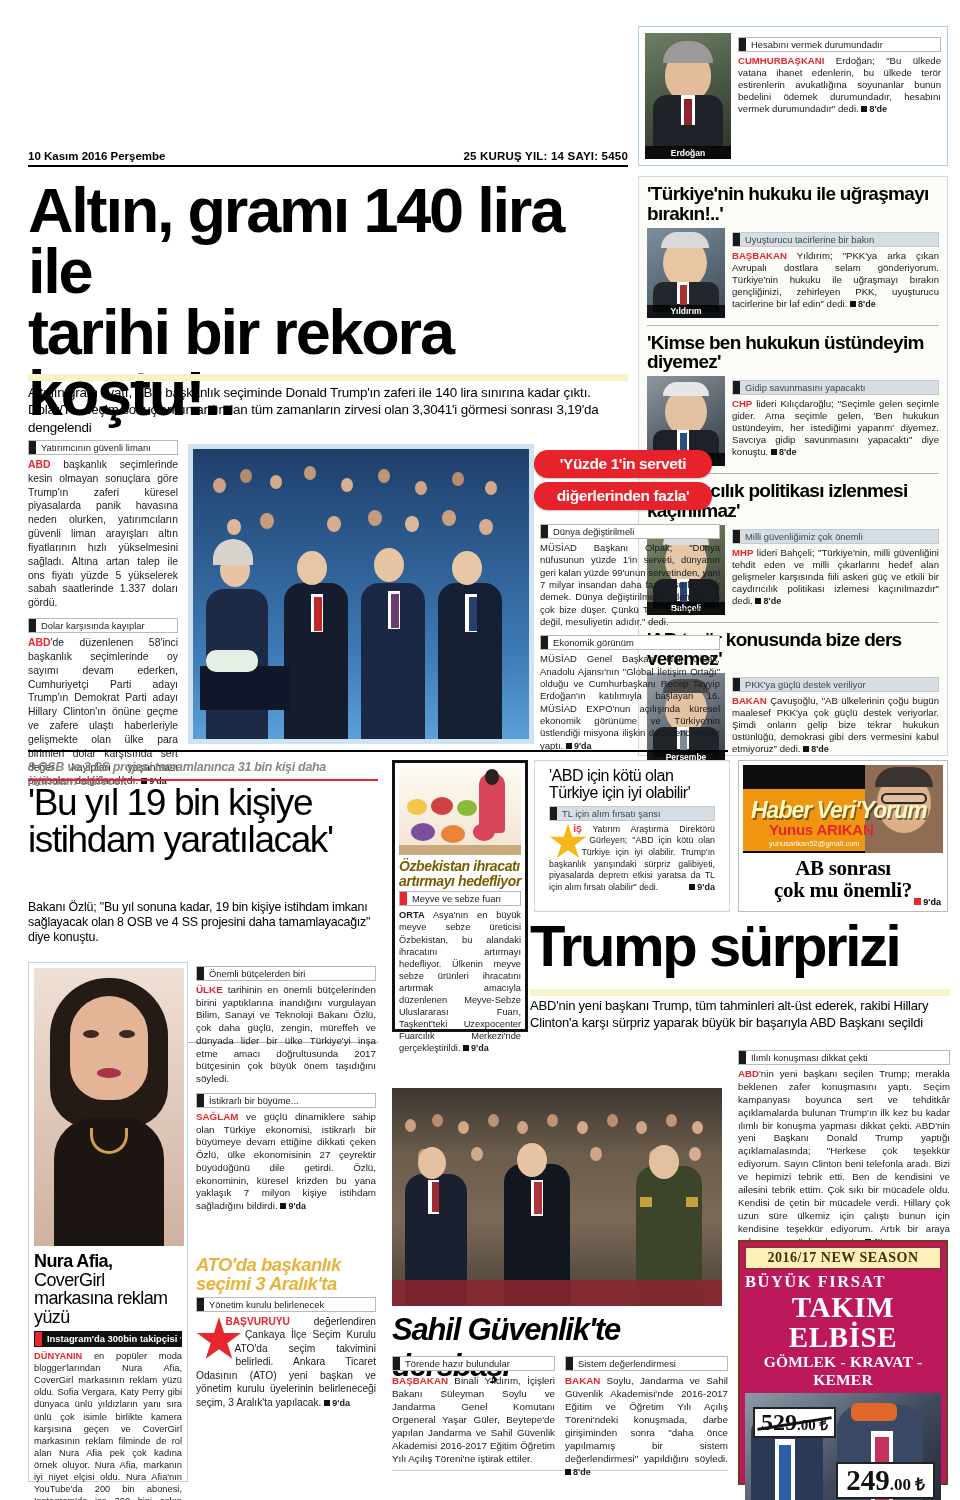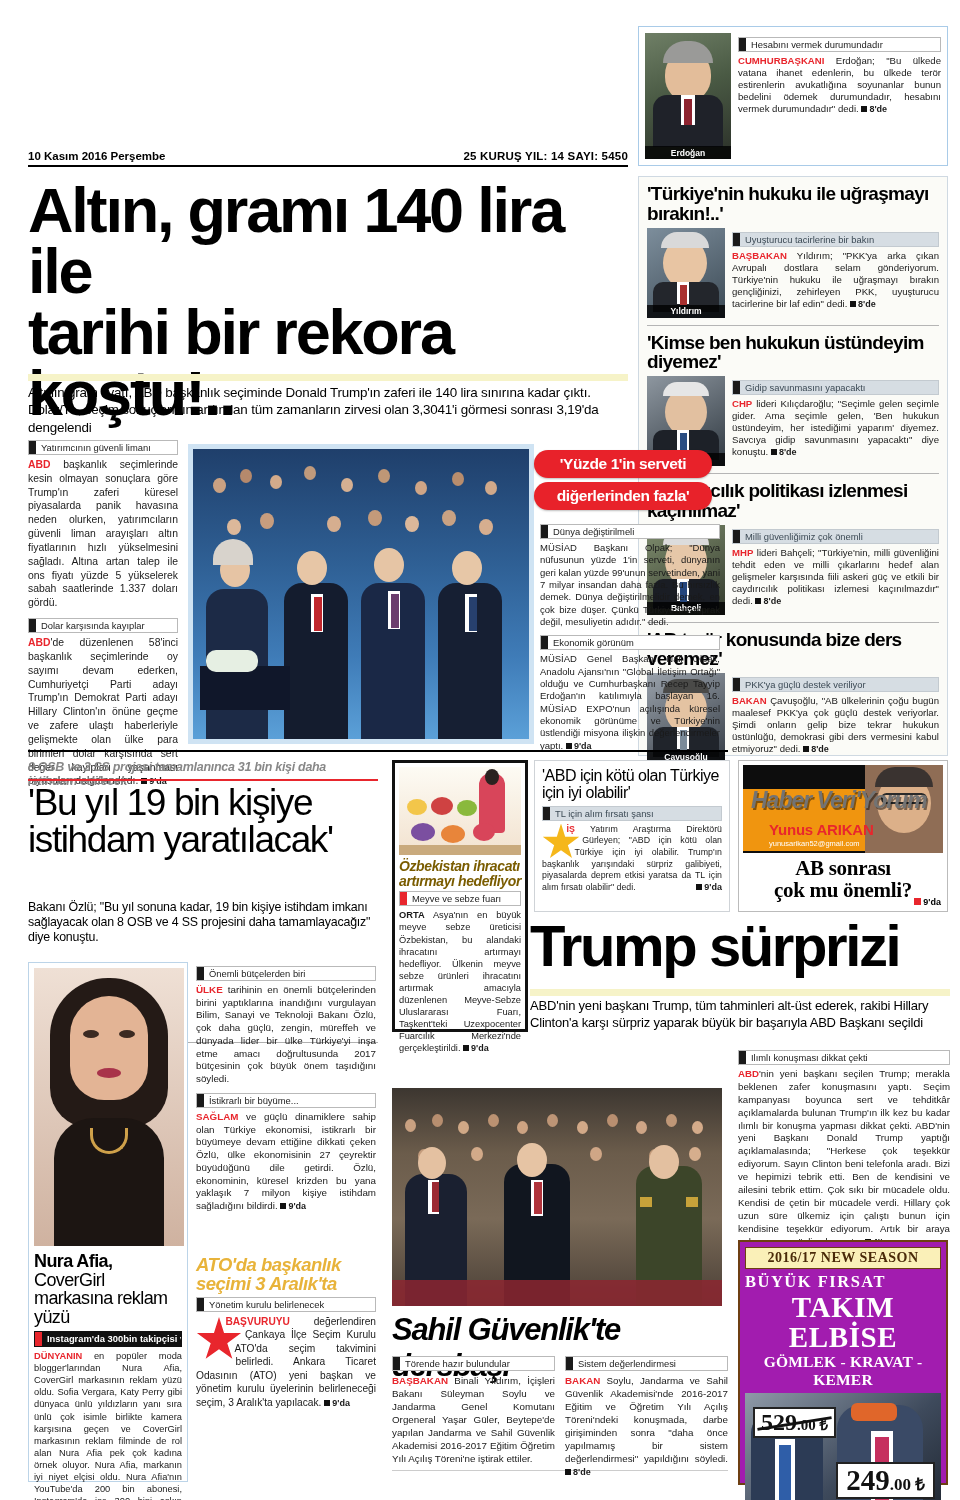--- a/index.html
+++ b/index.html
@@ -154,34 +154,34 @@
     position: absolute; left: 392px; top: 760px; width: 136px; height: 272px;
     border: 3px solid #111; background: #fff; padding: 4px;
   }
   .ozbek-photo { width: 100%; height: 88px; background: #f3e7d8; position: relative; overflow: hidden; }
   .ozbek-head { font-style: italic; font-weight: bold; font-size: 14px; line-height: 1.05; color: #7a5c00; margin-top: 4px; letter-spacing: -.4px; }
   .kicker.redbar .bar { background: #e8262d; }
 
   
   .abd-box {
     position: absolute; left: 534px; top: 760px; width: 196px; height: 152px;
-    border: 1px solid #cfd3d7; background: #fff; padding: 6px 7px;
+    border: 1px solid #cfd3d7; background: #fff; padding: 6px 14px;
   }
   .abd-head { font-weight: normal; font-size: 16px; line-height: 1.08; letter-spacing: -.5px; }
 
   
   .hvy {
     position: absolute; left: 738px; top: 760px; width: 210px; height: 152px;
     border: 1px solid #bbb; background: #fff; padding: 4px;
   }
   .hvy-banner { position: relative; height: 88px; background: #0d0d0d; overflow: hidden; }
   .hvy-orange { position: absolute; left: 0; top: 24px; width: 145px; height: 62px; background: #f0950f; }
   .hvy-title {
-    position: absolute; left: 8px; top: 22px; font-style: italic; font-weight: bold;
-    font-size: 23px; color: #737373; letter-spacing: -1px;
+    position: absolute; left: 8px; top: 32px; font-style: italic; font-weight: bold;
+    font-size: 23px; color: #fef9c3; letter-spacing: -1px;
     text-shadow: 1.5px 1.5px 0 rgba(0,0,0,.45);
   }
   .hvy-name { position: absolute; left: 26px; top: 56px; font-weight: bold; font-size: 15px; color: #e8262d; letter-spacing: -.2px; }
   .hvy-mail { position: absolute; left: 26px; top: 74px; font-size: 7.5px; color: #fff; }
   .hvy-face { position: absolute; right: 0; top: 0; width: 78px; height: 88px; background:#8f6d55; }
   .hvy-sub { text-align: center; font-family: "Liberation Serif", serif; font-weight: bold; font-size: 21px; line-height: 1.05; margin-top: 4px; letter-spacing: -.3px; }
   .hvy-pg { position: absolute; right: 6px; bottom: 4px; font-weight: bold; font-size: 9px; }
   .sq-red { display:inline-block; width:7px; height:7px; background:#e8262d; margin-right:2px; }
 
   
@@ -234,21 +234,21 @@
   }
   .sahil-cols {
     position: absolute; left: 392px; top: 1352px; width: 336px;
     display: flex; gap: 10px;
   }
   .sahil-cols > div { flex: 1; }
 
   
   .ad {
     position: absolute; left: 738px; top: 1240px; width: 210px; height: 245px;
-    background: #a21caf; border: 2px solid #6d3f13; padding: 5px;
+    background: #be185d; border: 2px solid #6d3f13; padding: 5px;
   }
   .ad-season {
     background: #faf0b8; border: 1px solid #6d3f13; color: #4a2a09;
     font-family: "Liberation Serif", serif; font-weight: bold; font-size: 14px;
     text-align: center; padding: 2px 0; letter-spacing: .5px;
   }
   .ad-l1 { color: #fff; font-family: "Liberation Serif", serif; font-weight: bold; font-size: 16.5px; text-align: left; letter-spacing: 1.5px; margin-top: 3px; }
   .ad-l2 { color: #fff; font-family: "Liberation Serif", serif; font-weight: bold; font-size: 29px; text-align: center; letter-spacing: .6px; line-height: 1.05; }
   .ad-l3 { color: #fff; font-family: "Liberation Serif", serif; font-weight: bold; font-size: 15.5px; text-align: center; letter-spacing: .2px; }
   .ad-photo { margin-top: 4px; height: 112px; background: #43566e; position: relative; overflow: hidden; }
@@ -382,21 +382,21 @@
 
     <div class="rail-item">
       <div class="rail-head">'AB terör konusunda bize ders veremez'</div>
       <div class="rail-body">
         <div class="photo" style="width:78px;height:90px;background:linear-gradient(150deg,#9aa2ab,#353c45);">
           <div style="position:absolute;left:18px;top:12px;width:42px;height:48px;border-radius:50%;background:#e4c3a2;"></div>
           <div style="position:absolute;left:16px;top:6px;width:46px;height:14px;border-radius:23px 23px 0 0;background:#4a4a48;"></div>
           <div style="position:absolute;left:6px;top:54px;width:66px;height:30px;background:#20242b;border-radius:10px 10px 0 0;"></div>
           <div style="position:absolute;left:30px;top:54px;width:12px;height:22px;background:#fff;"></div>
           <div style="position:absolute;left:33px;top:57px;width:7px;height:20px;background:#7a8a99;"></div>
-          <div class="cap">Çavuşoğlu</div>
+          <div class="cap">Perşembe</div>
         </div>
         <div class="rail-text">
           <div class="kicker grey">
             <span class="bar"></span>
             <span class="ktext">PKK'ya güçlü destek veriliyor</span>
           </div>
           <div class="body-txt">
             <span class="lead-red">BAKAN</span><span> Çavuşoğlu, "AB ülkelerinin çoğu bugün maalesef PKK'ya çok güçlü destek veriyorlar. Şimdi onların gelip bize tekrar hukukun üstünlüğü, demokrasi gibi ders vermesini kabul etmiyoruz" dedi.</span>
             <span class="pg"><i class="sq"></i><span>8'de</span></span>
           </div>

